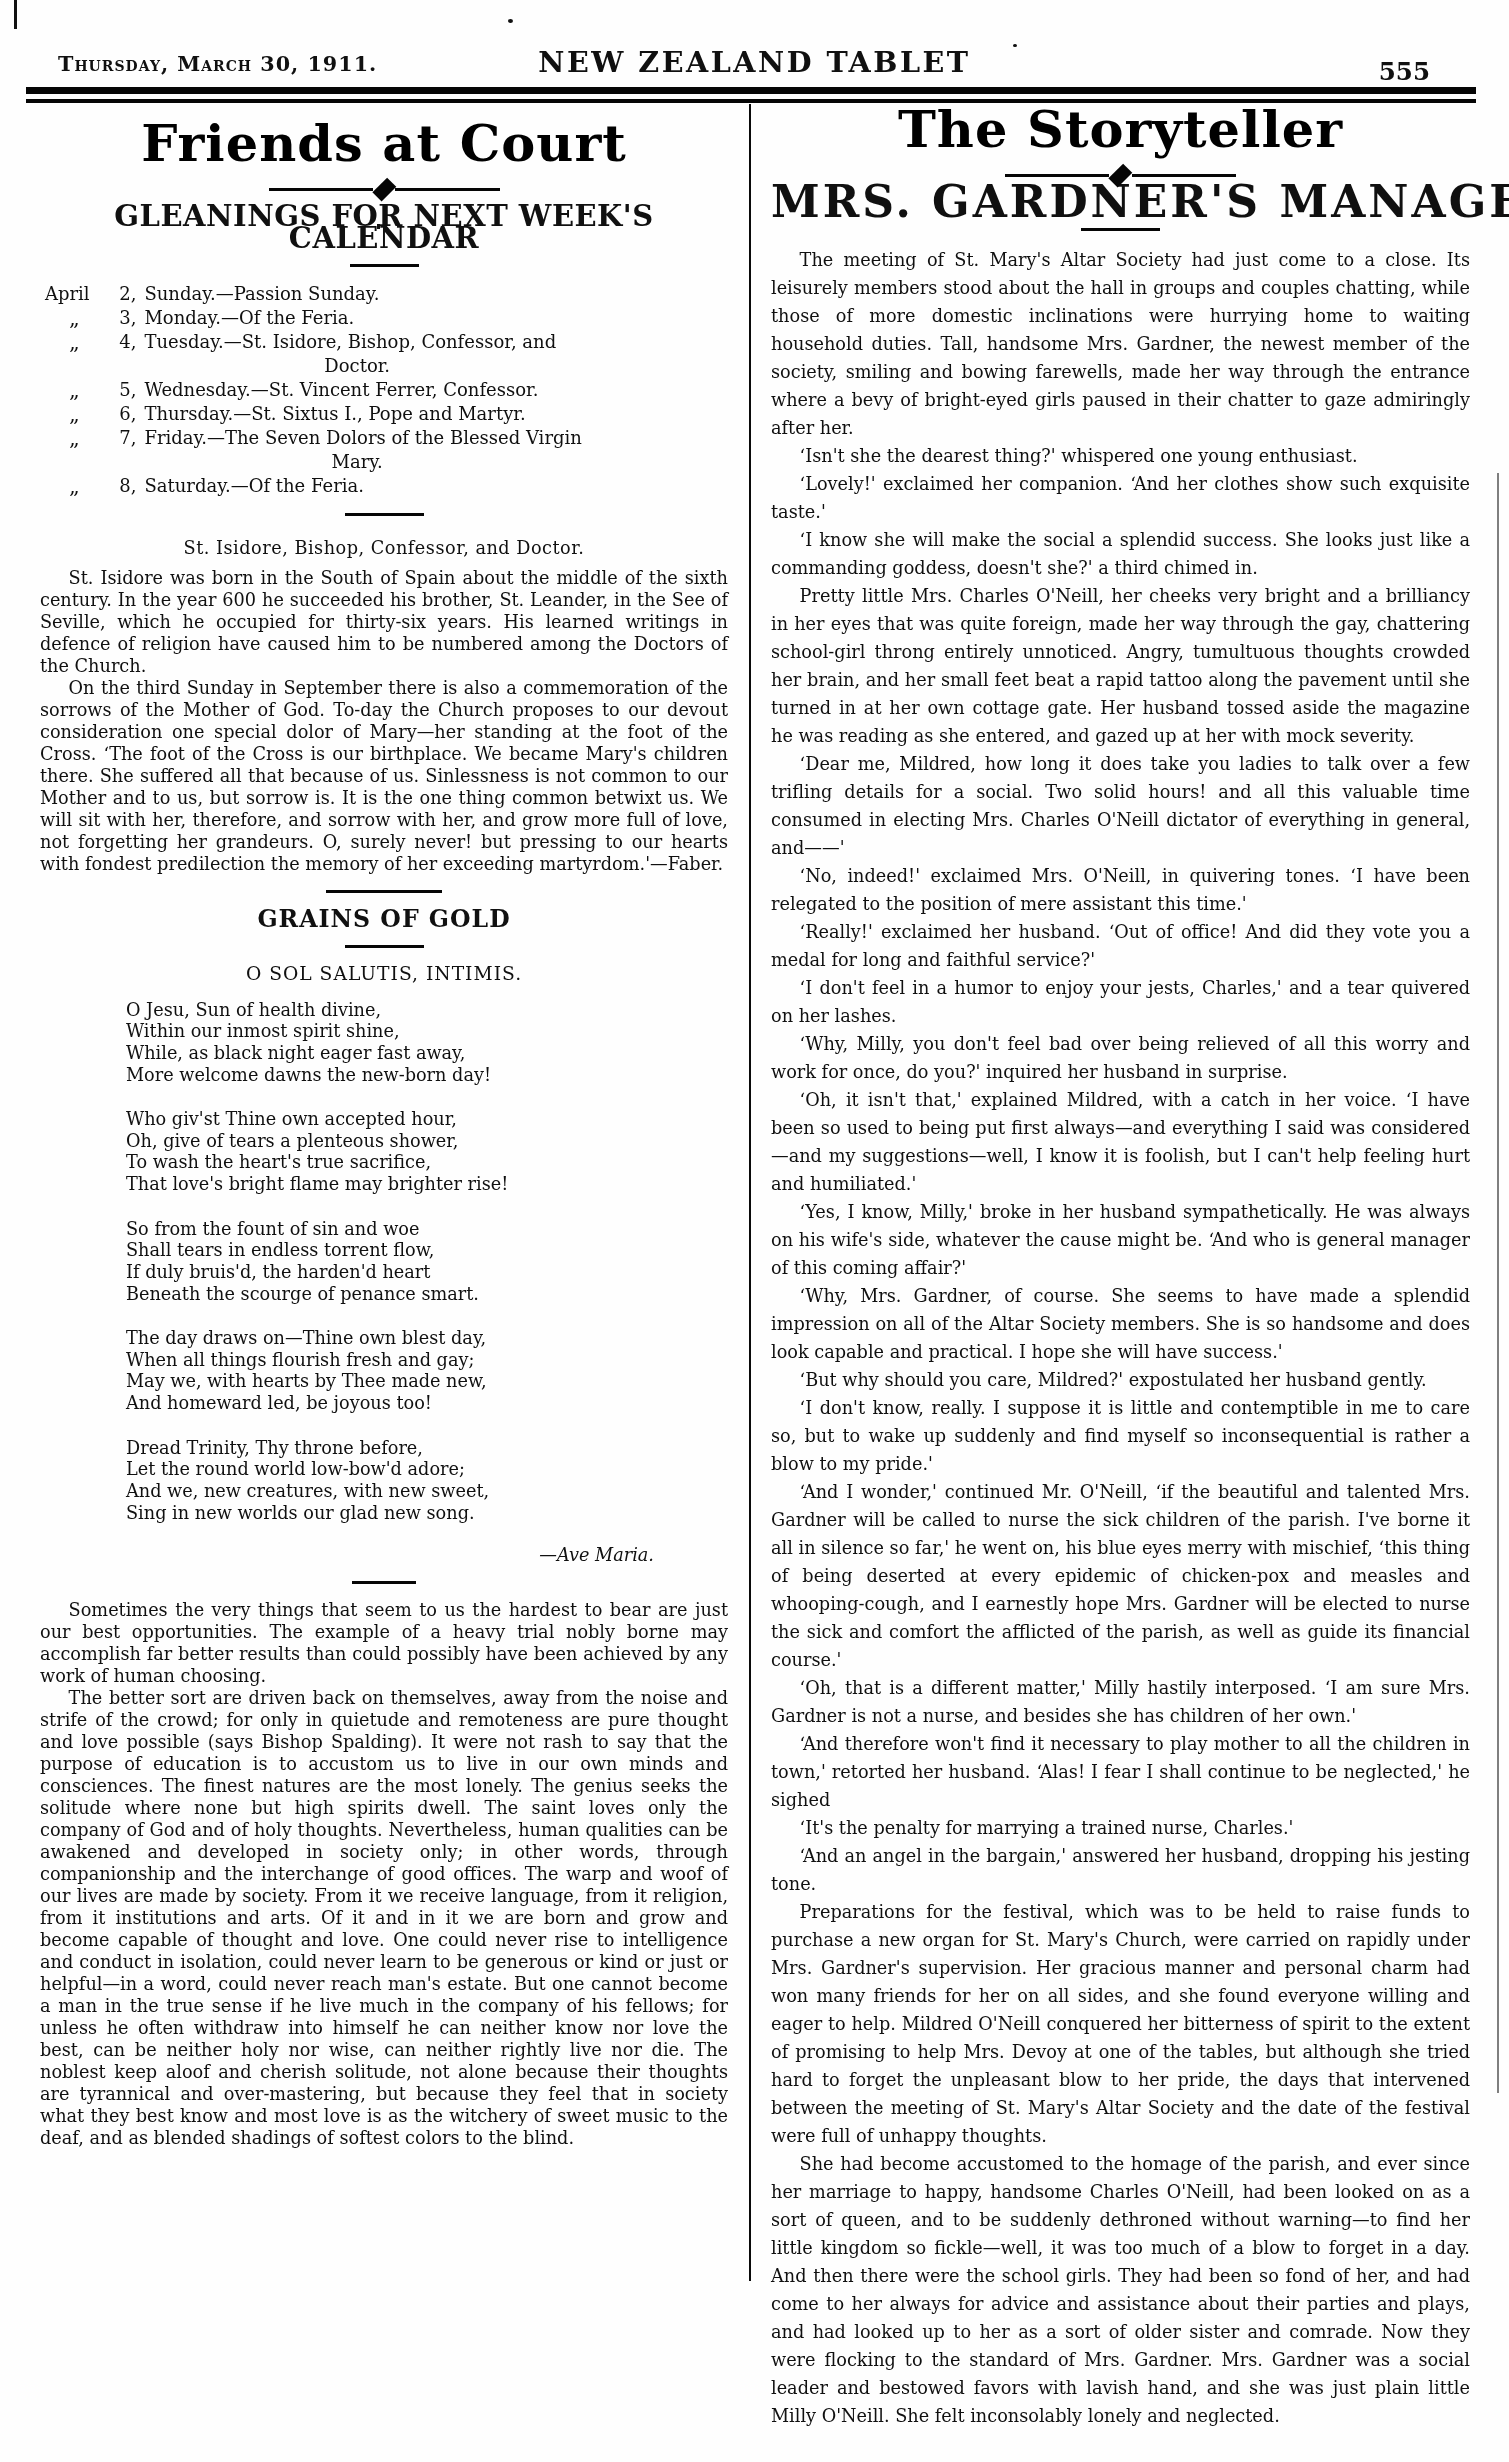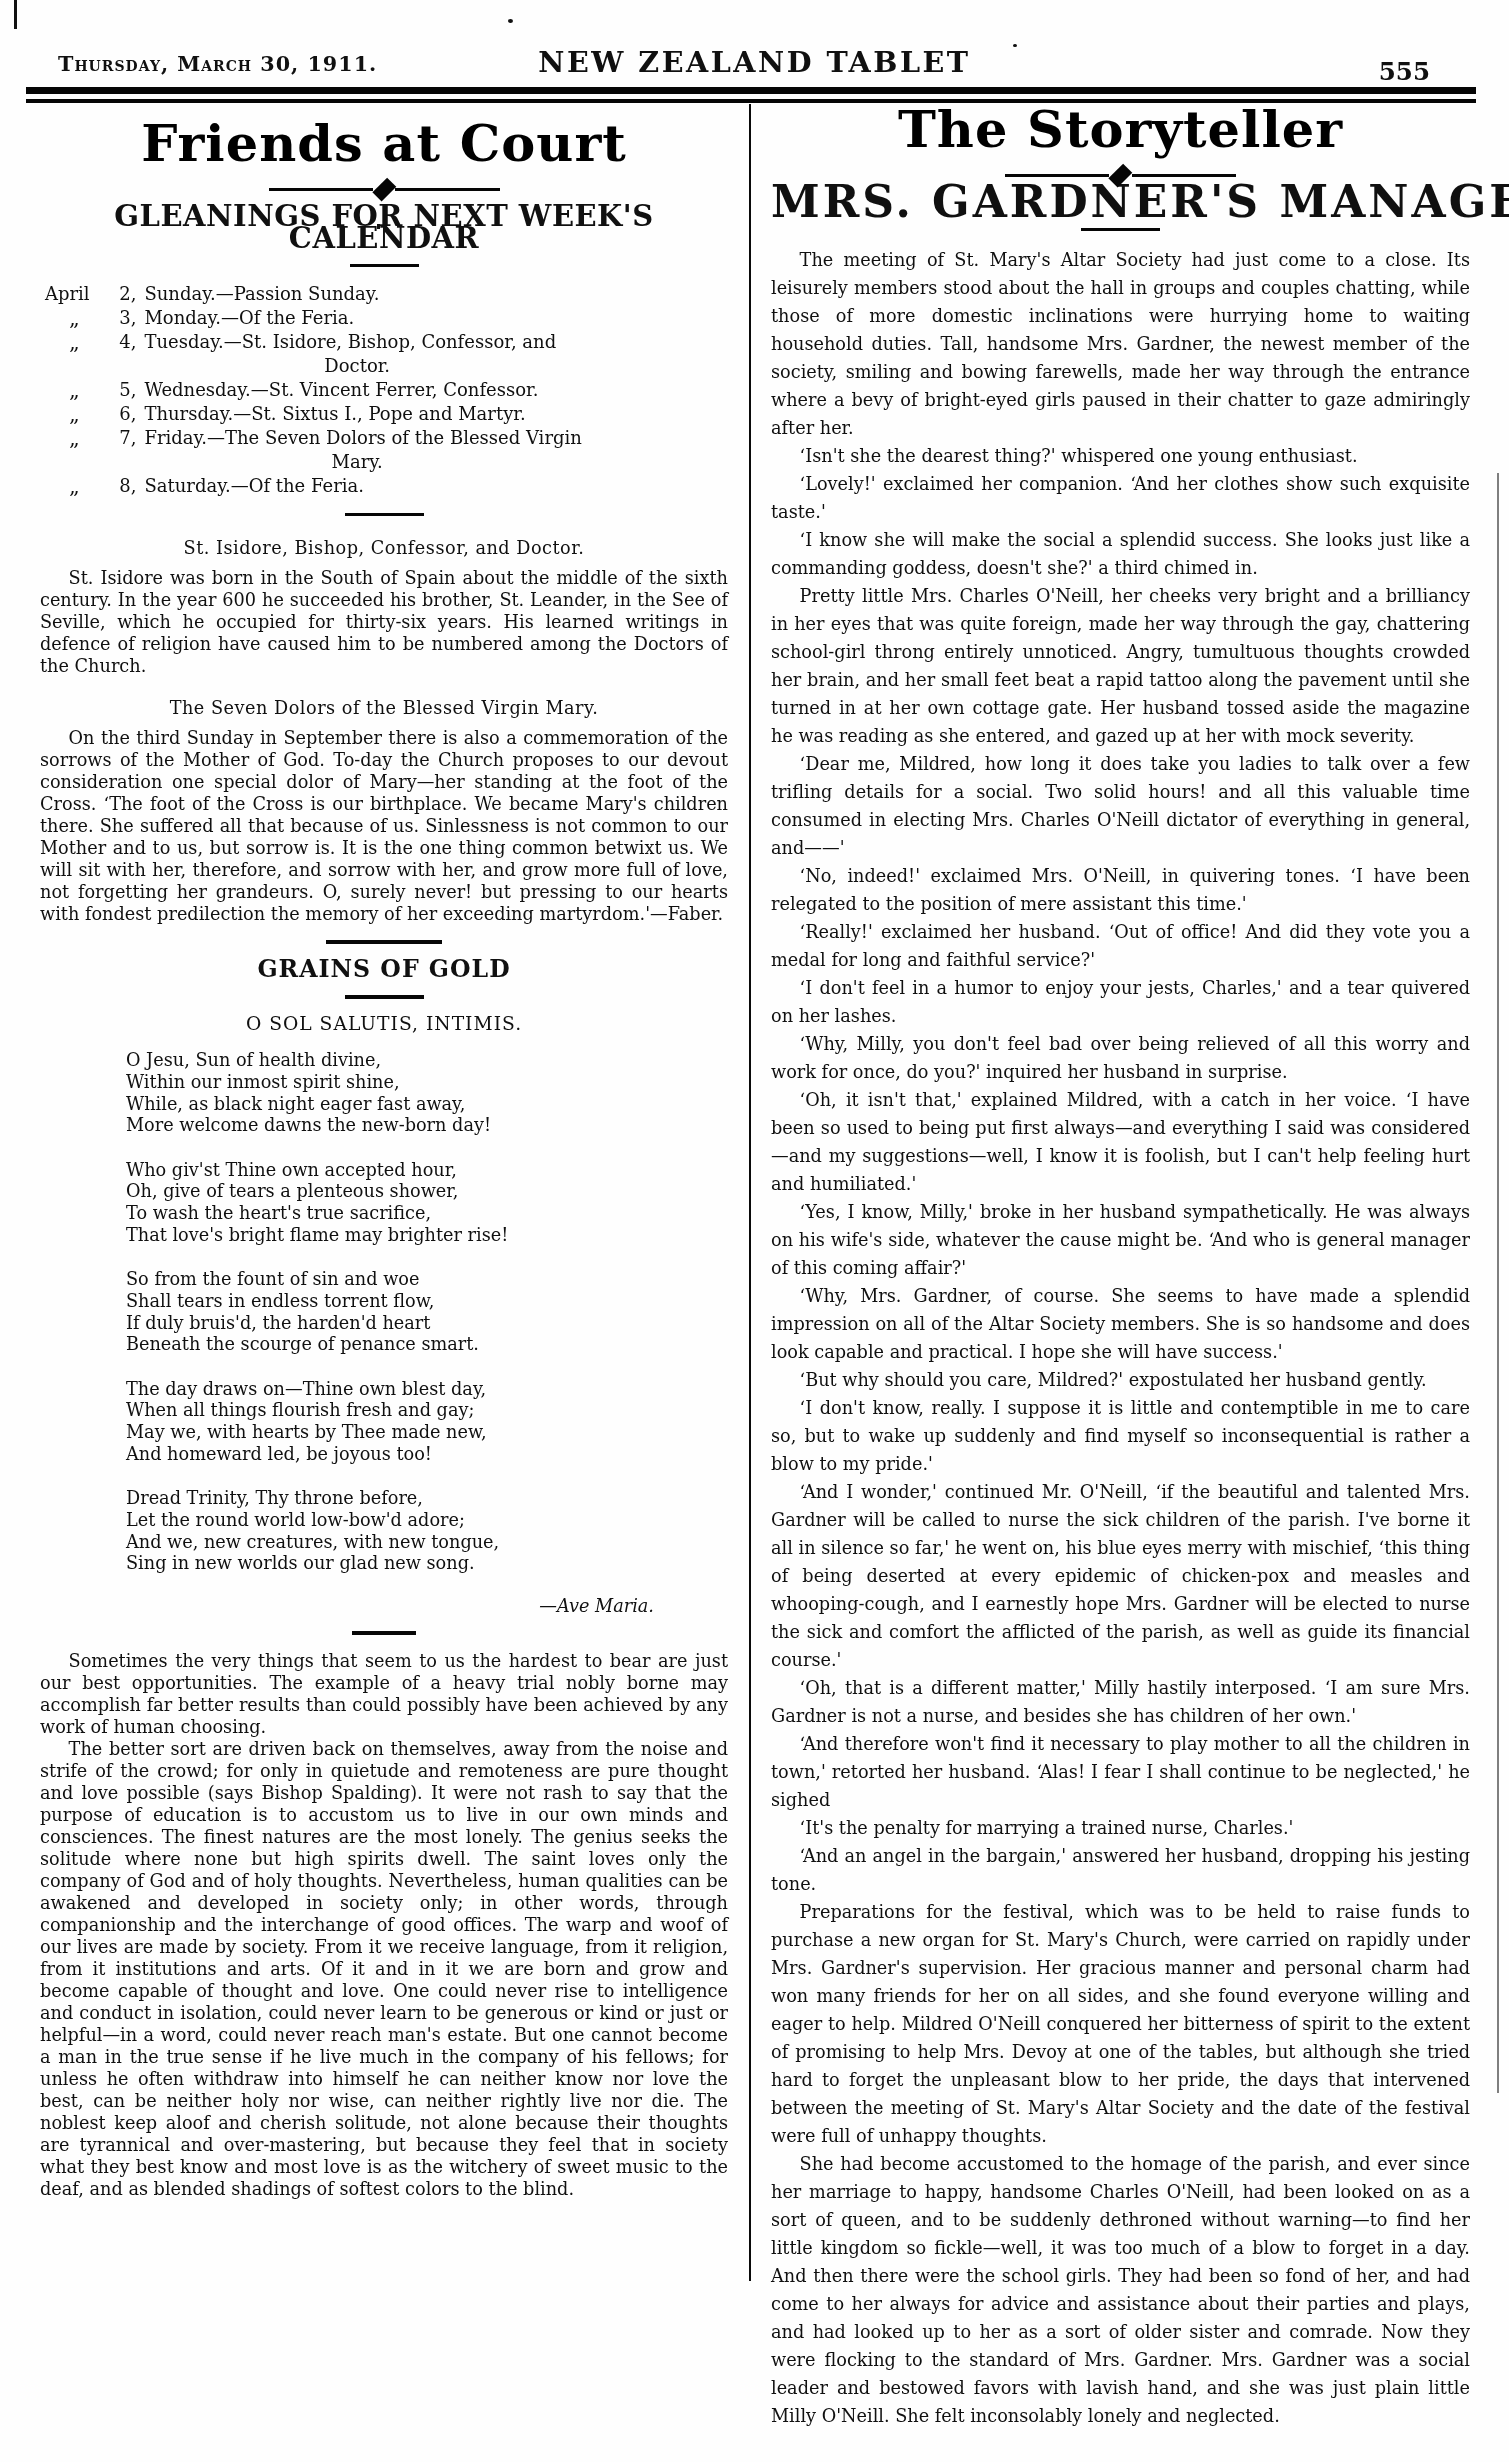--- a/index.html
+++ b/index.html
@@ -164,21 +164,20 @@
           <span class="cal-num">8,</span>
           <span class="cal-text">Saturday.—Of the Feria.</span>
         </div>
       </div>
 
     <div class="short-rule"></div>
 
     <div class="subhead">St. Isidore, Bishop, Confessor, and Doctor.</div>
     <p class="para">St. Isidore was born in the South of Spain about the middle of the sixth century. In the year 600 he succeeded his brother, St. Leander, in the See of Seville, which he occupied for thirty-six years. His learned writings in defence of religion have caused him to be numbered among the Doctors of the Church.</p>
 
-    <div class="subhead">The Seven Dolors of the Blessed Virgin Mary.</div>
     <p class="para">On the third Sunday in September there is also a commemoration of the sorrows of the Mother of God. To-day the Church proposes to our devout consideration one special dolor of Mary—her standing at the foot of the Cross. ‘The foot of the Cross is our birthplace. We became Mary's children there. She suffered all that because of us. Sinlessness is not common to our Mother and to us, but sorrow is. It is the one thing common betwixt us. We will sit with her, therefore, and sorrow with her, and grow more full of love, not forgetting her grandeurs. O, surely never! but pressing to our hearts with fondest predilection the memory of her exceeding martyrdom.'—Faber.</p>
 
     <div class="short-rule wide"></div>
 
     <h2 class="grains-heading">GRAINS OF GOLD</h2>
 
     <div class="short-rule"></div>
 
     <div class="poem-title">O SOL SALUTIS, INTIMIS.</div>
 
@@ -203,21 +202,21 @@
         </div>
         <div class="stanza">
           <div class="poem-line">The day draws on—Thine own blest day,</div>
           <div class="poem-line">When all things flourish fresh and gay;</div>
           <div class="poem-line">May we, with hearts by Thee made new,</div>
           <div class="poem-line">And homeward led, be joyous too!</div>
         </div>
         <div class="stanza">
           <div class="poem-line">Dread Trinity, Thy throne before,</div>
           <div class="poem-line">Let the round world low-bow'd adore;</div>
-          <div class="poem-line">And we, new creatures, with new tongue,</div>
+          <div class="poem-line">And we, new creatures, with new sweet,</div>
           <div class="poem-line">Sing in new worlds our glad new song.</div>
         </div>
       </div>
 
     <div class="poem-attribution">—Ave Maria.</div>
 
     <div class="short-rule" style="width:64px"></div>
 
     <div id="grains-paragraphs">
         <p class="para">Sometimes the very things that seem to us the hardest to bear are just our best opportunities. The example of a heavy trial nobly borne may accomplish far better results than could possibly have been achieved by any work of human choosing.</p>

